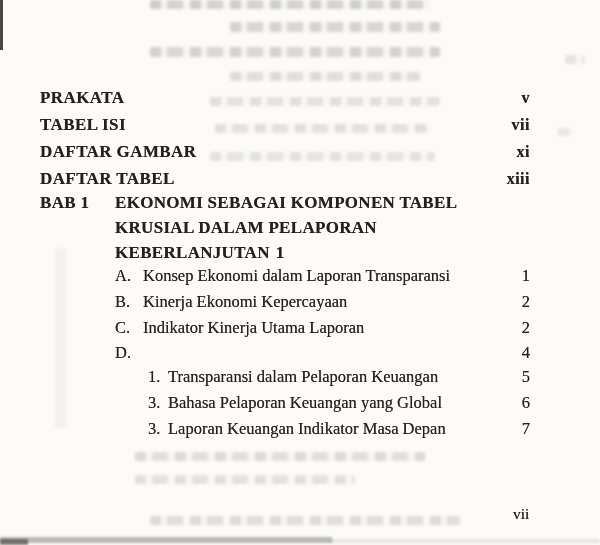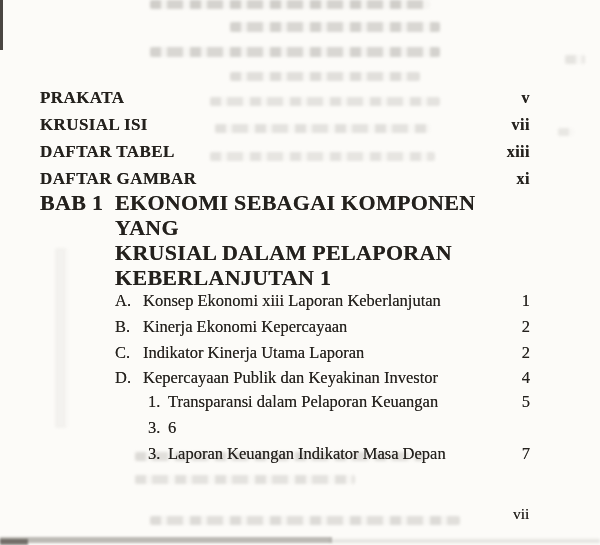--- a/index.html
+++ b/index.html
@@ -54,21 +54,21 @@
   }
   .fm-page { font-weight: bold; font-size: 16px; letter-spacing: 0.5px; }
   .chapter {
     display: grid;
     grid-template-columns: 75px 1fr;
     margin-top: -3px;
     line-height: 25px;
   }
   .ch-num, .ch-title {
     font-weight: bold;
-    font-size: 22px;
+    font-size: 17px;
     letter-spacing: 0.3px;
   }
   .ch-page { margin-left: 6px; }
   .sections { margin-top: -2px; }
   .sec-row {
     display: grid;
     grid-template-columns: 28px 1fr auto;
     padding-left: 75px;
     line-height: 25.8px;
   }
@@ -113,73 +113,74 @@
   <div class="edge edge-bottom-cap"></div>
   <div class="edge edge-bottom-faint"></div>
 
   <div class="toc">
 
     <div class="fm-row">
       <span class="fm-label">PRAKATA</span>
       <span class="fm-page">v</span>
     </div>
     <div class="fm-row">
-      <span class="fm-label">KRUSIAL ISI</span>
+      <span class="fm-label">TABEL ISI</span>
       <span class="fm-page">vii</span>
+    </div>
+    <div class="fm-row">
+      <span class="fm-label">DAFTAR GAMBAR</span>
+      <span class="fm-page">xi</span>
     </div>
     <div class="fm-row">
       <span class="fm-label">DAFTAR TABEL</span>
       <span class="fm-page">xiii</span>
     </div>
-    <div class="fm-row">
-      <span class="fm-label">DAFTAR GAMBAR</span>
-      <span class="fm-page">xi</span>
-    </div>
 
     <div class="chapter">
       <span class="ch-num">BAB 1</span>
       <span class="ch-title">
-        <span>EKONOMI SEBAGAI KOMPONEN YANG</span><br>
+        <span>EKONOMI SEBAGAI KOMPONEN TABEL</span><br>
         <span>KRUSIAL DALAM PELAPORAN KEBERLANJUTAN</span><span class="ch-page">1</span>
       </span>
     </div>
 
     <div class="sections">
       <div class="sec-row">
         <span class="sec-letter">A.</span>
-        <span class="sec-text">Konsep Ekonomi xiii Laporan Keberlanjutan</span>
+        <span class="sec-text">Konsep Ekonomi dalam Laporan Transparansi</span>
         <span class="sec-page">1</span>
       </div>
       <div class="sec-row">
         <span class="sec-letter">B.</span>
         <span class="sec-text">Kinerja Ekonomi Kepercayaan</span>
         <span class="sec-page">2</span>
       </div>
       <div class="sec-row">
         <span class="sec-letter">C.</span>
         <span class="sec-text">Indikator Kinerja Utama Laporan</span>
         <span class="sec-page">2</span>
       </div>
       <div class="sec-row sec-row-2line">
         <span class="sec-letter">D.</span>
         <span class="sec-text">
-          <span>Kepercayaan Publik dan Keyakinan Investor</span><br>
+          <br>
         </span>
         <span class="sec-page">4</span>
       </div>
     </div>
 
     <div class="subsections">
       <div class="sub-row">
         <span class="sub-num">1.</span>
         <span class="sub-text">Transparansi dalam Pelaporan Keuangan</span>
         <span class="sec-page">5</span>
       </div>
       <div class="sub-row">
         <span class="sub-num">3.</span>
+        <span class="sub-text">Bahasa Pelaporan Keuangan yang Global</span>
         <span class="sec-page">6</span>
       </div>
       <div class="sub-row">
         <span class="sub-num">3.</span>
         <span class="sub-text">Laporan Keuangan Indikator Masa Depan</span>
         <span class="sec-page">7</span>
       </div>
     </div>
 
   </div>

